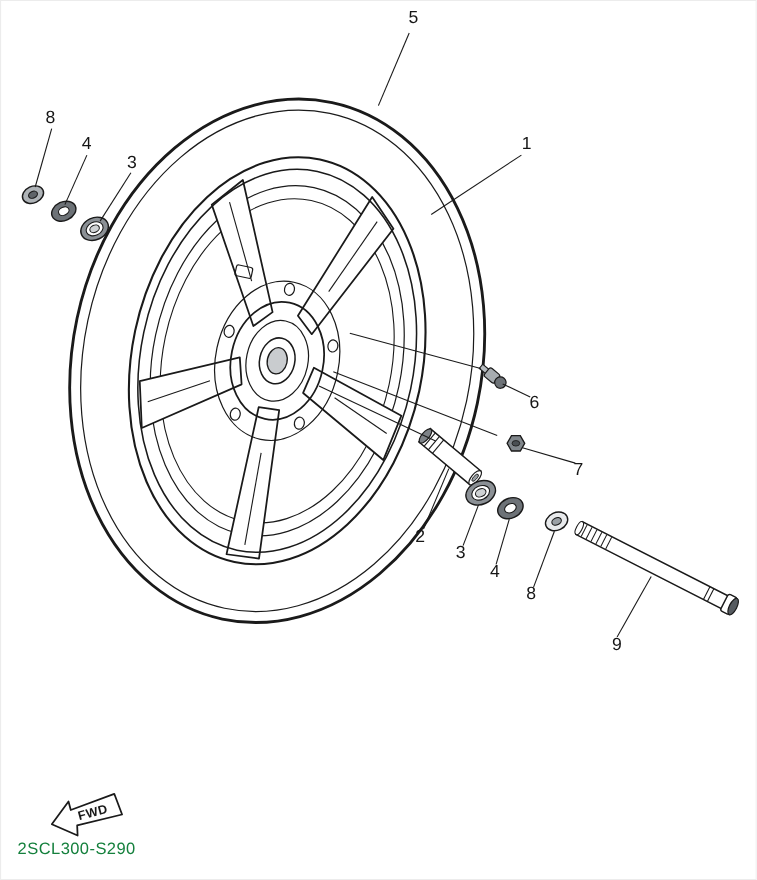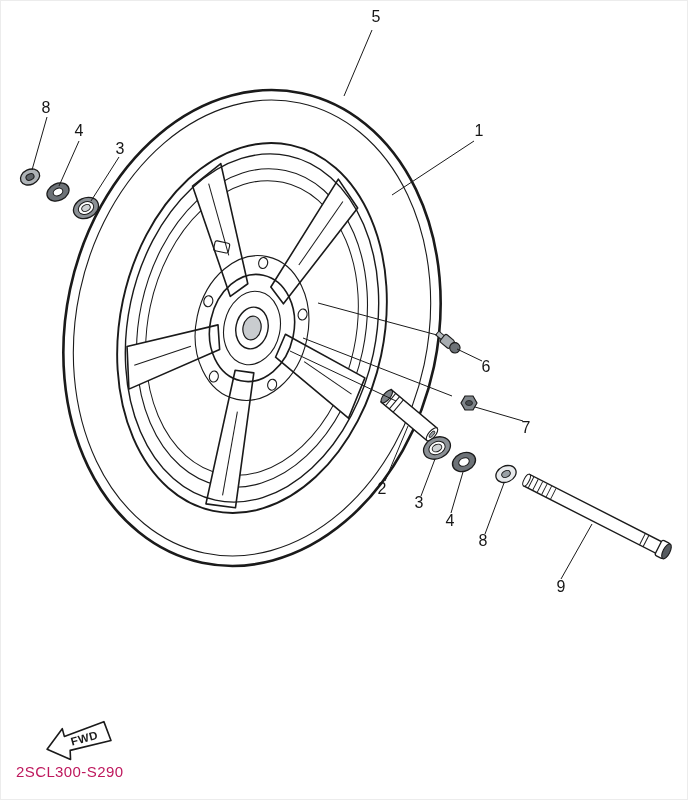--- a/index.html
+++ b/index.html
@@ -8,21 +8,21 @@
     font-family:"Liberation Sans", sans-serif;color:#111;
     box-shadow:inset 0 0 0 1px #ececec;overflow:hidden;
   }
   .stage svg{position:absolute;left:0;top:0;}
   .callout{
     position:absolute;transform:translate(-50%,-50%);
     font-size:16px;font-weight:400;color:#161616;line-height:1;
     letter-spacing:.3px;user-select:none;
   }
   .code{
-    position:absolute;left:16px;top:763px;font-size:15px;color:#be185d;
+    position:absolute;left:16px;top:763px;font-size:15px;color:#15803d;
     letter-spacing:.4px;font-weight:500;
   }
   .art{stroke:#1a1a1a;fill:none;}
 </style>
 </head>
 <body>
 
 <div class="stage">
 
   <svg width="688" height="800" viewBox="0 0 688 800">

